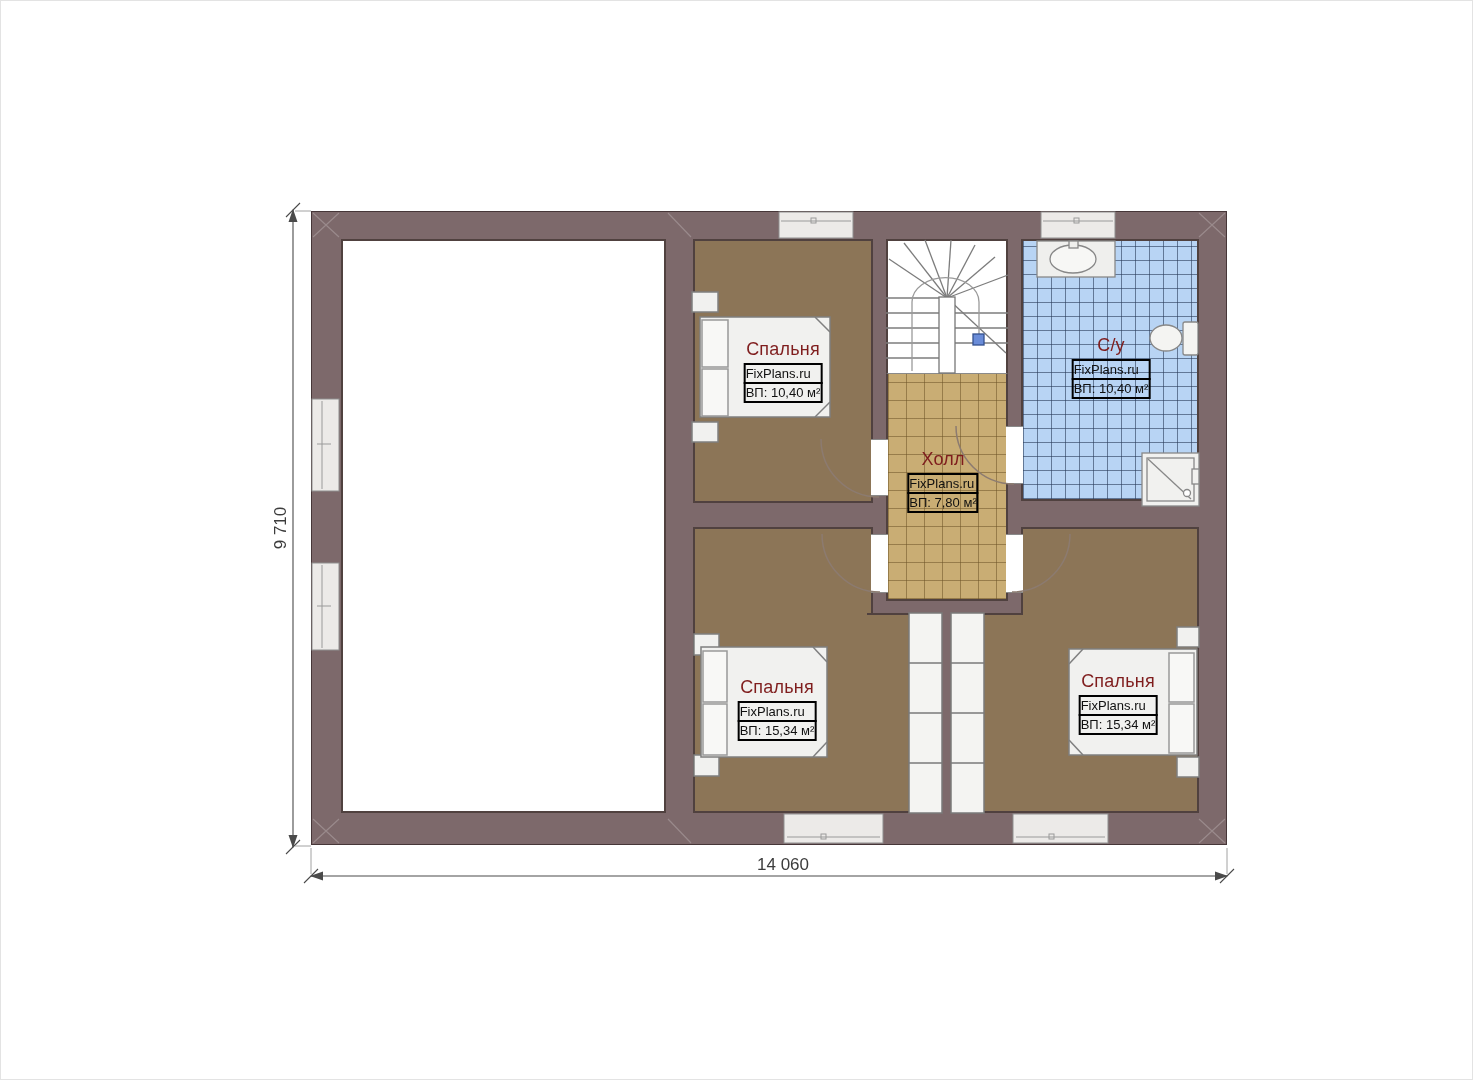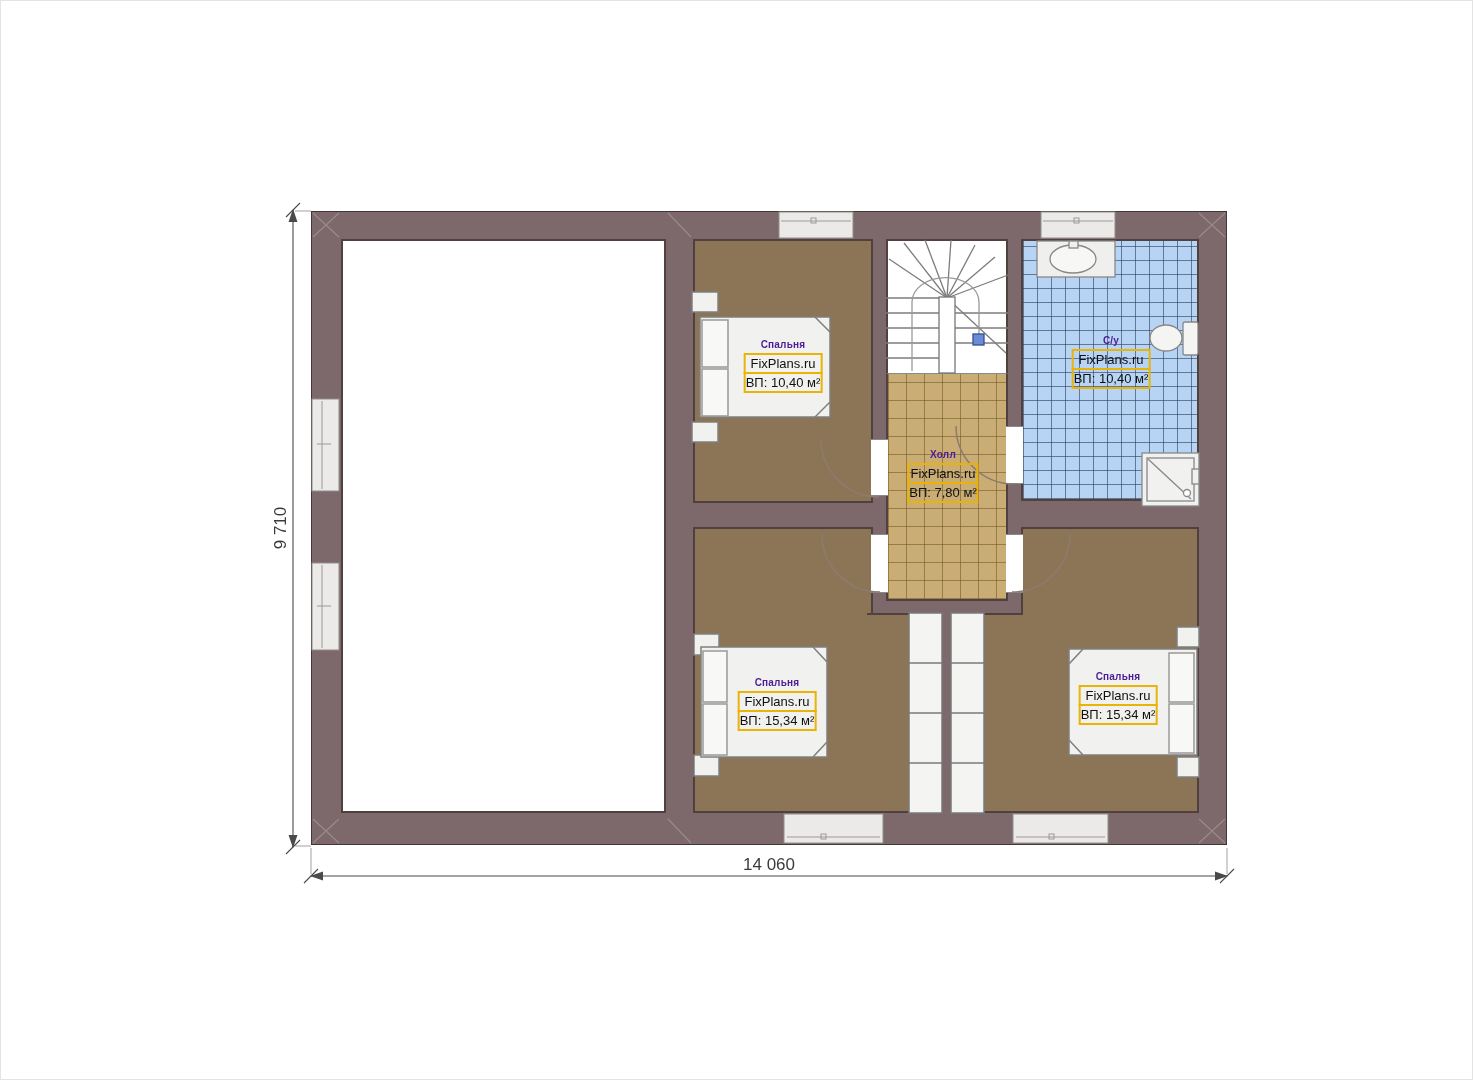--- a/index.html
+++ b/index.html
@@ -27,28 +27,28 @@
       repeating-linear-gradient(0deg, rgba(40,58,88,.6) 0 1px, transparent 1px 14px),
       repeating-linear-gradient(90deg, rgba(40,58,88,.6) 0 1px, transparent 1px 14px);
   }
   .floor-patch{position:absolute;background:#8c7557;z-index:1;
     border-top:2px solid #50413f;border-bottom:2px solid #50413f;box-sizing:border-box;}
   .door-gap{position:absolute;background:#ffffff;z-index:2;
     border-top:1.5px solid #8a8a8a;border-bottom:1.5px solid #8a8a8a;box-sizing:border-box;}
   #overlay{position:absolute;left:0;top:0;z-index:3;pointer-events:none;}
   .room-label{position:absolute;transform:translateX(-50%);display:flex;
     flex-direction:column;align-items:center;z-index:5;}
-  .room-name{font-weight:bold;font-size:10px;color:#4c1d95;margin-bottom:3px;
+  .room-name{font-weight:normal;font-size:18px;color:#7f1d1d;margin-bottom:3px;
     letter-spacing:.2px;white-space:nowrap;}
   .label-boxes{display:flex;flex-direction:column;align-items:stretch;}
-  .label-box{border:2px solid #eab308;padding:0 0;font-size:13px;line-height:17px;
-    color:#101010;text-align:center;white-space:nowrap;background:transparent;}
+  .label-box{border:2px solid #000000;padding:0 0;font-size:13px;line-height:17px;
+    color:#101010;white-space:nowrap;background:transparent;}
   .label-box + .label-box{margin-top:-2px;}
   .dim-label{position:absolute;font-size:17px;color:#3c3c3c;z-index:5;text-align:center;}
-  #dim-h-label{left:728px;top:854px;width:80px;}
+  #dim-h-label{left:728px;top:854px;width:80px;text-align:right;}
   #dim-v-label{left:248px;top:517px;width:64px;transform:rotate(-90deg);}
 </style>
 </head>
 <body>
 
 <div id="canvas">
 
   <div class="plan-base"></div>
 
   <div class="room white-floor" style="left:340px;top:238px;width:325px;height:574px;"></div>

